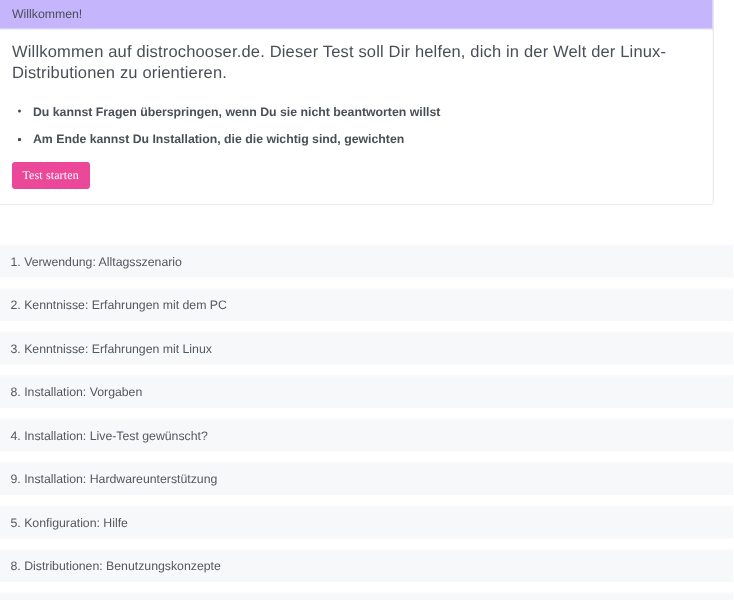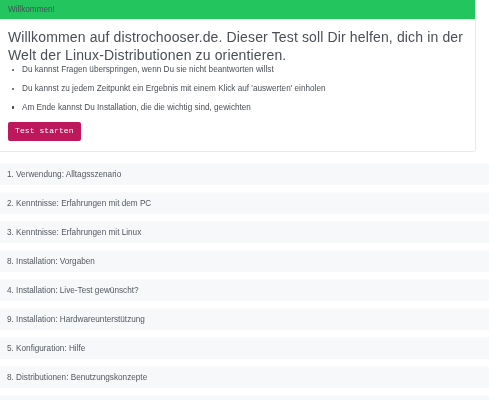--- a/index.html
+++ b/index.html
@@ -32,73 +32,74 @@
     width: 476px;
     background: #ffffff;
     border: 1px solid #e8e9ee;
     border-top: none;
     border-left: none;
     border-radius: 0 0 3px 0;
     box-sizing: border-box;
   }
 
   .card-header {
-    background: #22c55e;
+    background: #c4b5fd;
     border-bottom: 1px solid #eceef1;
     padding: 5px 8px 5px 8px;
     font-size: 8.2px;
     color: #4a4f57;
   }
 
   .card-body {
     padding: 8px 8px 10px 8px;
     background: #ffffff;
   }
 
   .intro-text {
-    font-size: 14px;
+    font-size: 11px;
     color: #4a4f57;
     line-height: 1.3;
-    margin: 0 0 1px 0;
+    margin: 0 0 13px 0;
     letter-spacing: 0.01em;
   }
 
   .bullet-list {
     list-style: none;
     margin: 0 0 0 0;
     padding: 0;
   }
   .bullet-list li {
     position: relative;
     padding-left: 14px;
     margin-bottom: 8.5px;
     font-size: 8.2px;
     color: #4a4f57;
     line-height: 1.25;
+    font-weight: bold;
   }
   .bullet-list li:last-child {
     margin-bottom: 9px;
   }
   .bullet-list li .bullet-dot {
     position: absolute;
     left: 4px;
     top: 3.4px;
     width: 2.4px;
     height: 2.4px;
     border-radius: 50%;
     background: #4a4f57;
   }
 
   .start-button {
     display: inline-block;
-    background: #be185d;
+    background: #ec4899;
     color: #ffffff;
     border: none;
     border-radius: 2px;
-    font-family: Liberation Mono, monospace;
+    font-family: Liberation Serif, serif;
     font-size: 8px;
     line-height: 1;
     padding: 5px 7px 5.5px 7px;
     cursor: pointer;
     letter-spacing: 0.01em;
   }
 
   
   .question-list {
     position: absolute;
@@ -136,21 +137,20 @@
     </div>
     <div class="card-body">
       <p class="intro-text">Willkommen auf distrochooser.de. Dieser Test soll Dir helfen, dich in der Welt der Linux-Distributionen zu orientieren.</p>
       <ul class="bullet-list">
         <li>
           <span class="bullet-dot"></span>
           <span>Du kannst Fragen überspringen, wenn Du sie nicht beantworten willst</span>
         </li>
         <li>
           <span class="bullet-dot"></span>
-          <span>Du kannst zu jedem Zeitpunkt ein Ergebnis mit einem Klick auf 'auswerten' einholen</span>
         </li>
         <li>
           <span class="bullet-dot"></span>
         </li>
         <li>
           <span class="bullet-dot"></span>
           <span>Am Ende kannst Du Installation, die die wichtig sind, gewichten</span>
         </li>
       </ul>
       <button class="start-button">Test starten</button>

